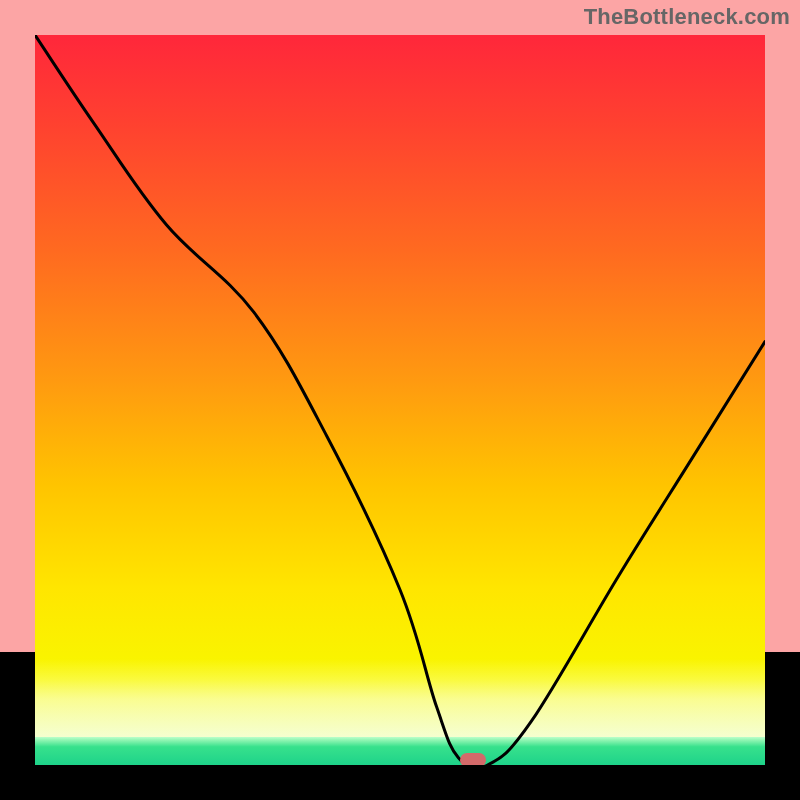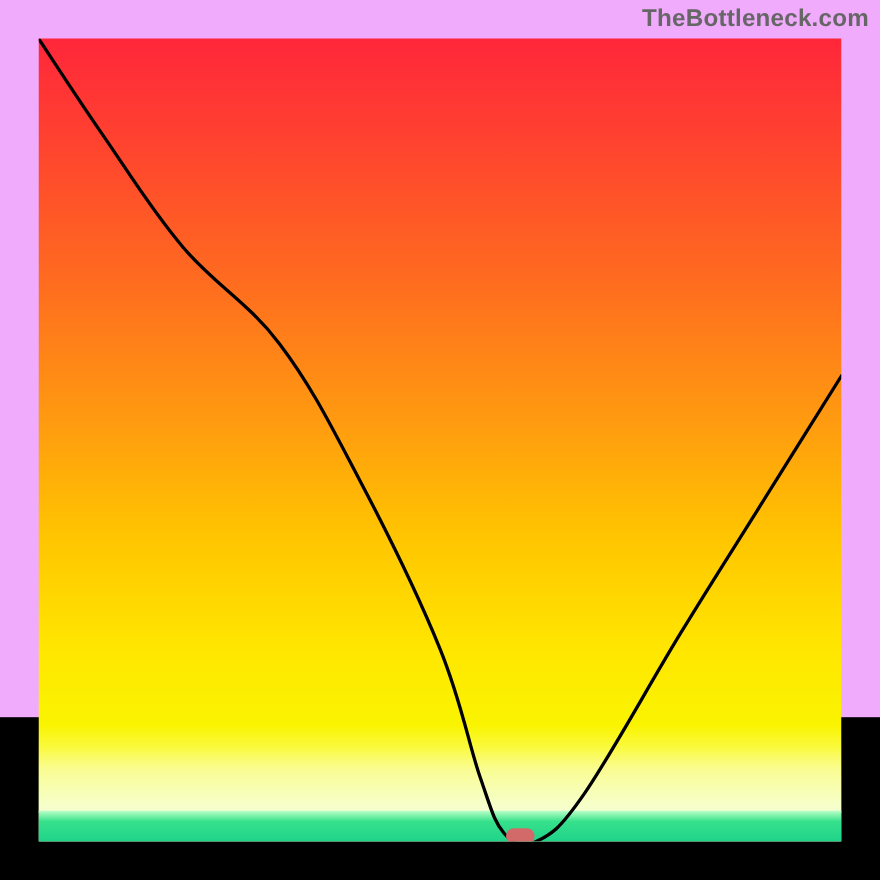--- a/index.html
+++ b/index.html
@@ -7,21 +7,21 @@
     padding: 0;
     width: 800px;
     height: 800px;
     background: #000;
     font-family: Arial, Helvetica, sans-serif;
   }
   .frame {
     position: relative;
     width: 800px;
     height: 652px;
-    background: #f0abfc;
+    background: #fca5a5;
   }
   .watermark {
     position: absolute;
     top: 4px;
     right: 10px;
     color: #666;
     font-size: 22px;
     font-weight: 600;
     letter-spacing: 0.2px;
     z-index: 20;

